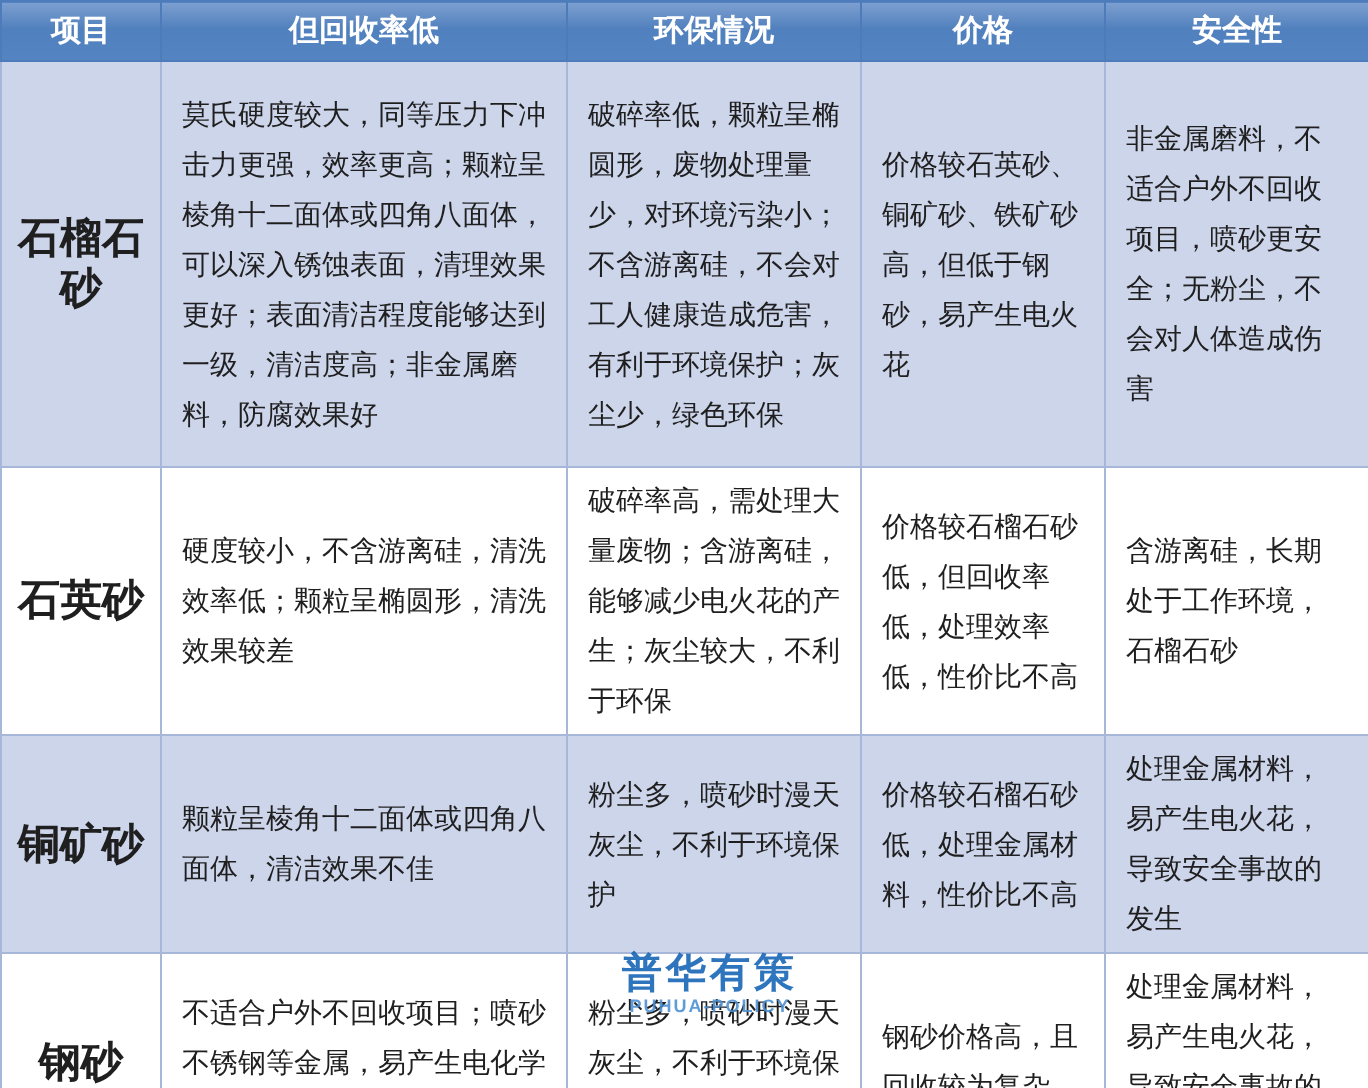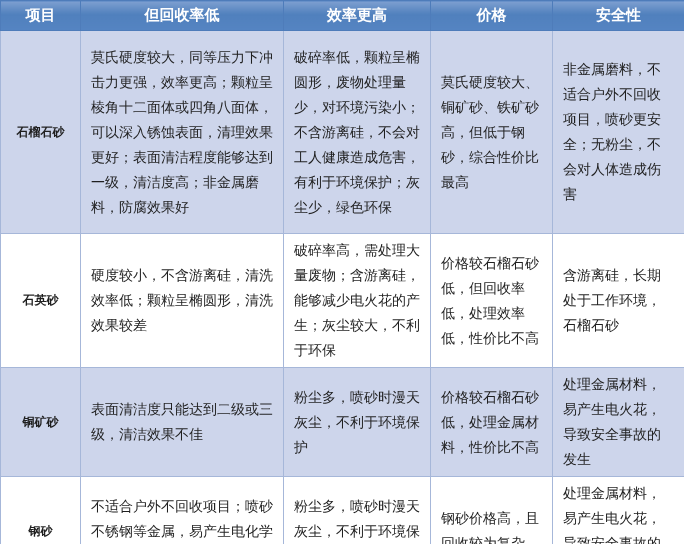--- a/index.html
+++ b/index.html
@@ -34,21 +34,21 @@
     color:#1f1f1f;
     padding:4px 10px;
     vertical-align:middle;
     text-align:left;
     background:#ffffff;
   }
   .cmp tr.alt td{background:#cdd5eb;}
   .cmp td.item{
     text-align:center;
     font-weight:bold;
-    font-size:12px;
+    font-size:21px;
     padding:4px 4px;
   }
   .watermark{
     position:absolute;
     left:296px;top:476px;
     width:118px;
     text-align:center;
     opacity:.88;
     pointer-events:none;
   }
@@ -76,48 +76,52 @@
       <col style="width:80px">
       <col style="width:203px">
       <col style="width:147px">
       <col style="width:122px">
       <col style="width:132px">
     </colgroup>
     <tbody>
         <tr style="height:16px;">
       <th>项目</th>
       <th>但回收率低</th>
-      <th>效率更高</th>
+      <th>环保情况</th>
       <th>价格</th>
       <th>安全性</th>
     </tr>
     <tr class="alt" style="height:203px;">
       <td class="item">石榴石砂</td>
       <td>莫氏硬度较大，同等压力下冲击力更强，效率更高；颗粒呈棱角十二面体或四角八面体，可以深入锈蚀表面，清理效果更好；表面清洁程度能够达到一级，清洁度高；非金属磨料，防腐效果好</td>
       <td>破碎率低，颗粒呈椭圆形，废物处理量少，对环境污染小；不含游离硅，不会对工人健康造成危害，有利于环境保护；灰尘少，绿色环保</td>
-      <td>莫氏硬度较大、铜矿砂、铁矿砂高，但低于钢砂，综合性价比最高</td>
+      <td>价格较石英砂、铜矿砂、铁矿砂高，但低于钢砂，易产生电火花</td>
       <td>非金属磨料，不适合户外不回收项目，喷砂更安全；无粉尘，不会对人体造成伤害</td>
     </tr>
     <tr style="height:128px;">
       <td class="item">石英砂</td>
       <td>硬度较小，不含游离硅，清洗效率低；颗粒呈椭圆形，清洗效果较差</td>
       <td>破碎率高，需处理大量废物；含游离硅，能够减少电火花的产生；灰尘较大，不利于环保</td>
       <td>价格较石榴石砂低，但回收率低，处理效率低，性价比不高</td>
       <td>含游离硅，长期处于工作环境，石榴石砂</td>
     </tr>
     <tr class="alt" style="height:101px;">
       <td class="item">铜矿砂</td>
-      <td>表面清洁度只能达到二级或三级，清洁效果不佳</td>
+      <td>颗粒呈棱角十二面体或四角八面体，清洁效果不佳</td>
       <td>粉尘多，喷砂时漫天灰尘，不利于环境保护</td>
       <td>价格较石榴石砂低，处理金属材料，性价比不高</td>
       <td>处理金属材料，易产生电火花，导致安全事故的发生</td>
     </tr>
     <tr style="height:80px;">
       <td class="item">钢砂</td>
       <td>不适合户外不回收项目；喷砂不锈钢等金属，易产生电化学腐蚀，形成点蚀</td>
       <td>粉尘多，喷砂时漫天灰尘，不利于环境保护</td>
       <td>钢砂价格高，且回收较为复杂</td>
       <td>处理金属材料，易产生电火花，导致安全事故的发生</td>
     </tr>
   </tbody>
     </table>
 
+  <div class="watermark">
+    <div class="wm-title">普华有策</div>
+    <div class="wm-sub">PUHUA-POLICY</div>
+  </div>
 </div>
 
 </body></html>

